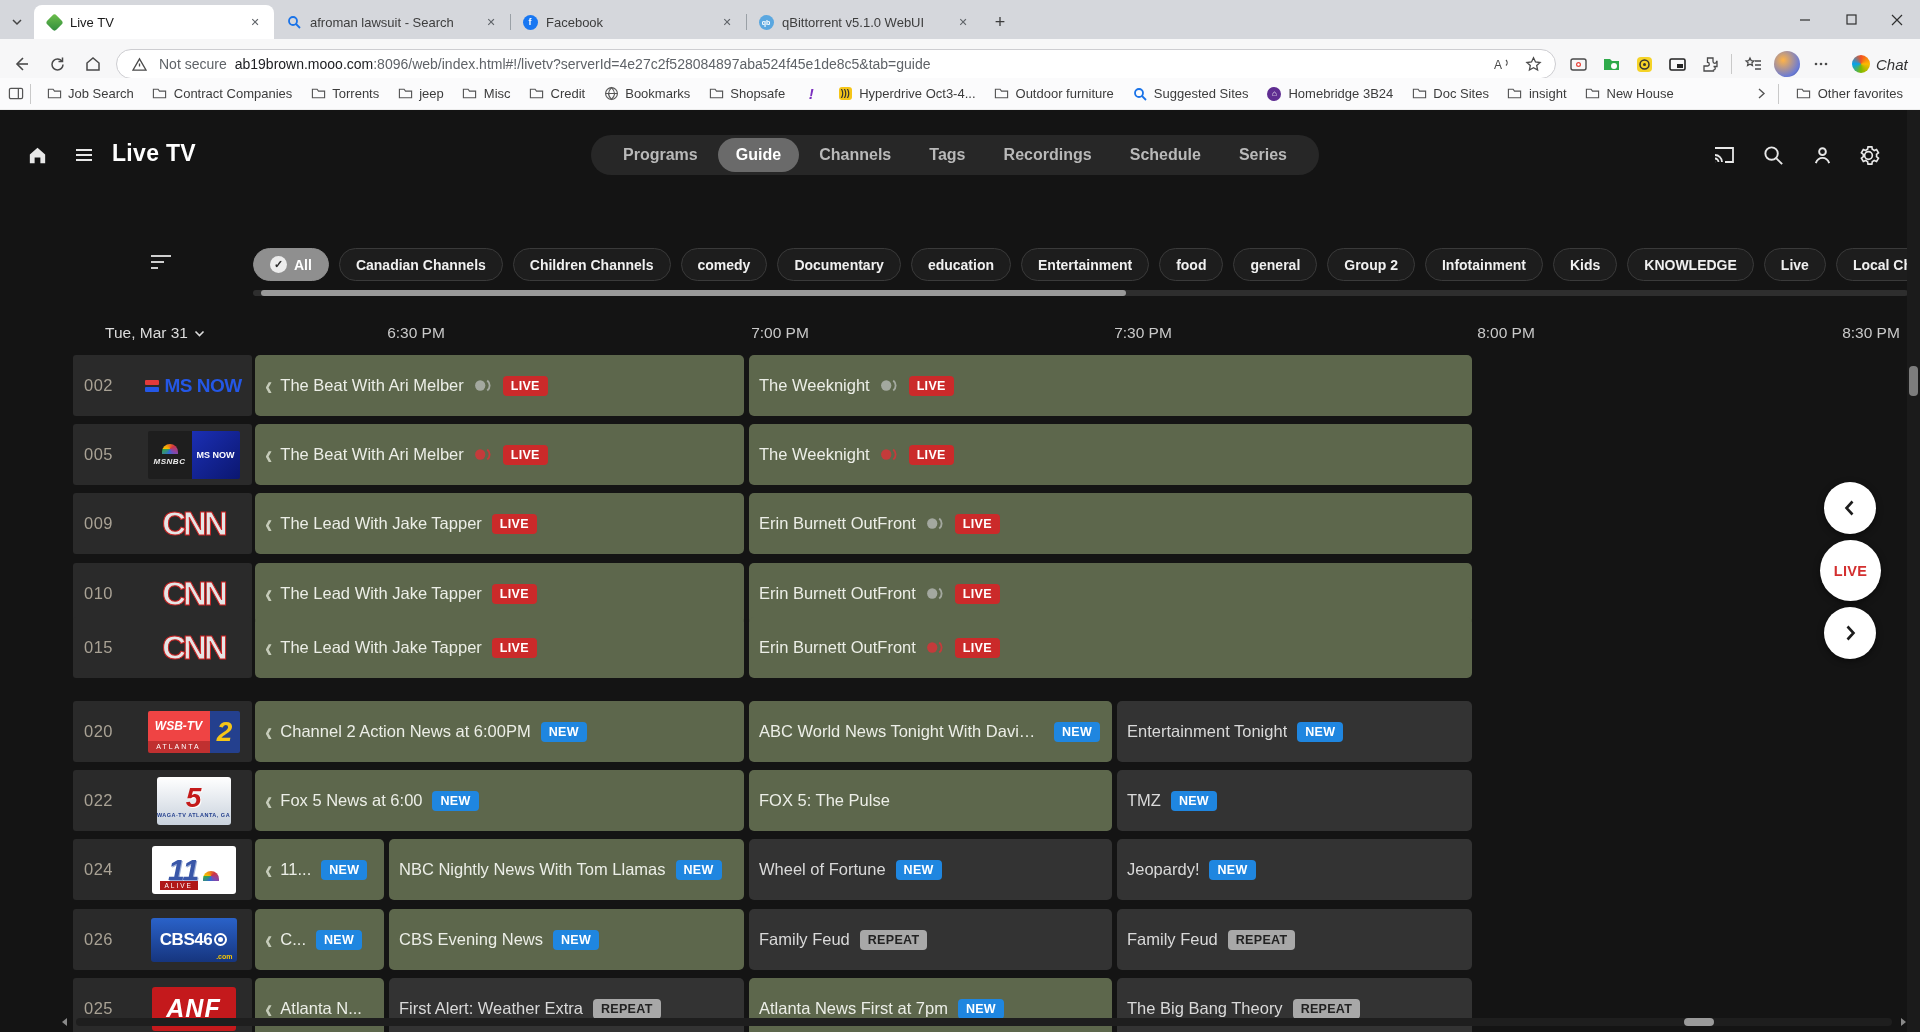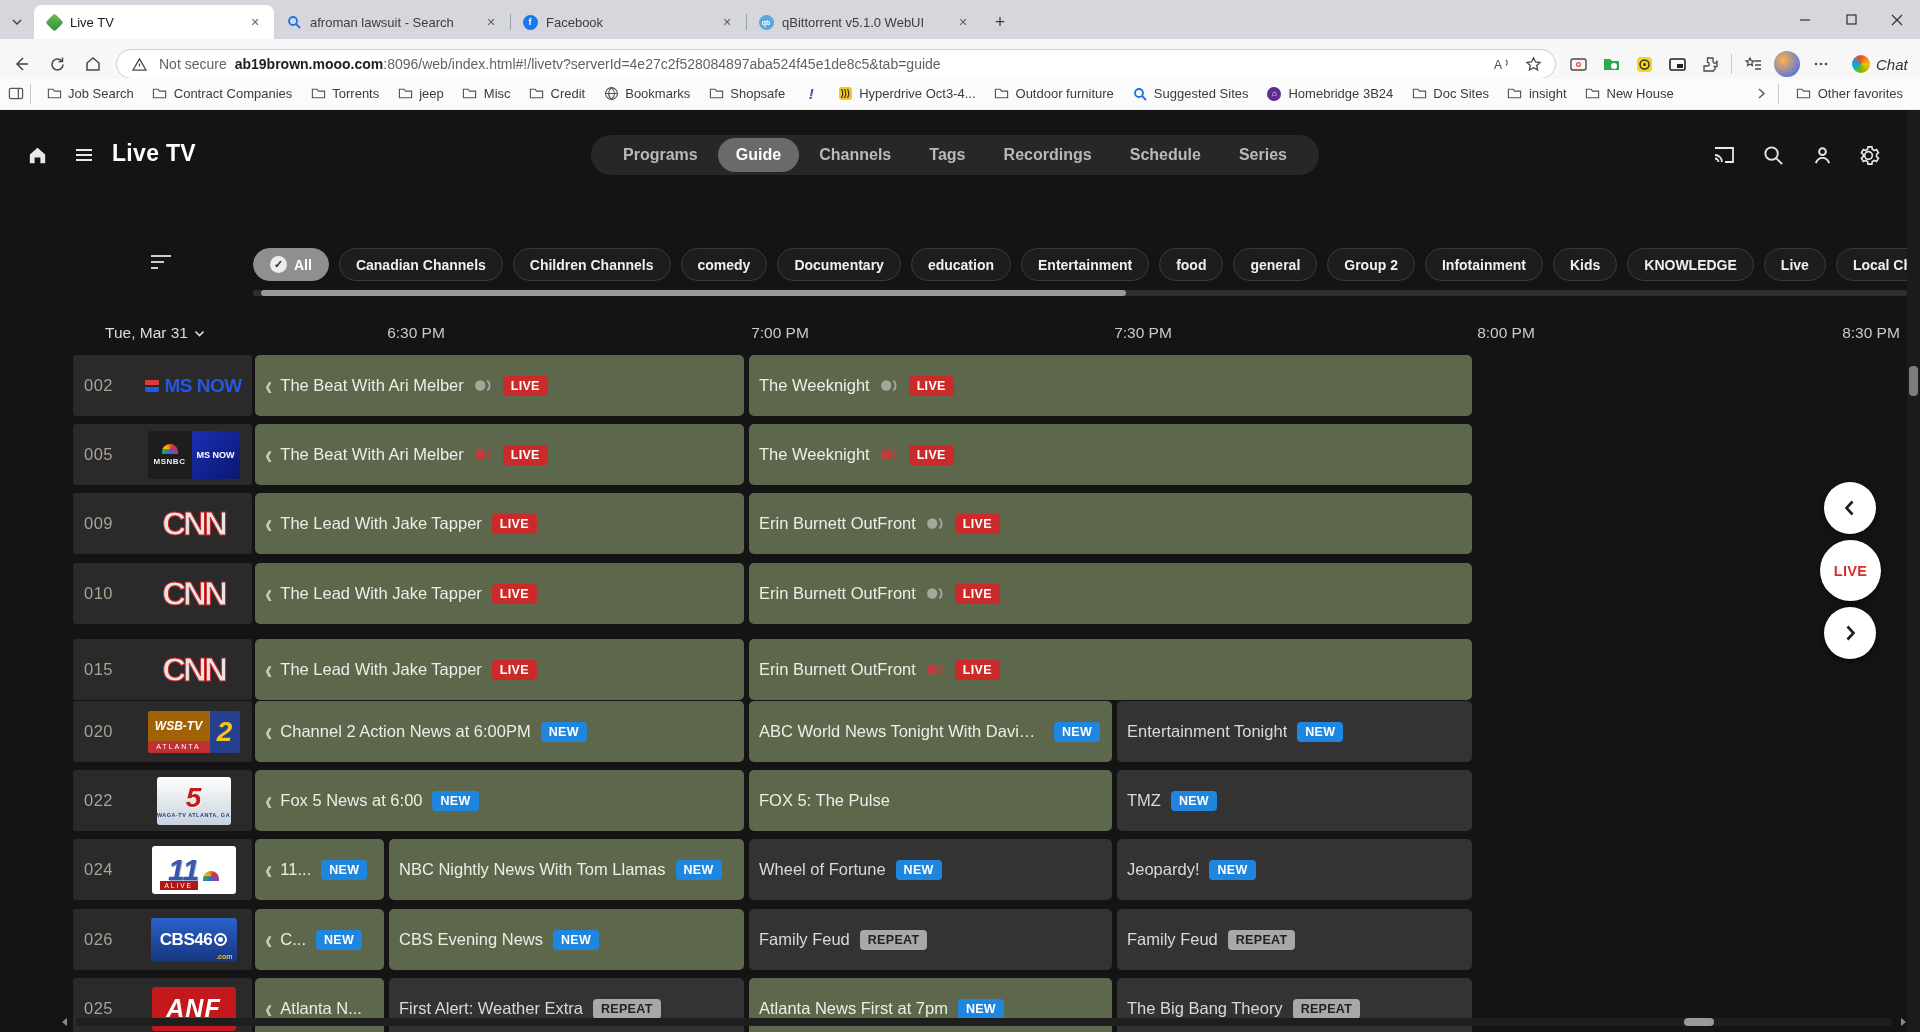--- a/index.html
+++ b/index.html
@@ -87,28 +87,28 @@
   .htrack{flex:1;height:8px;background:#1e1e1e;border-radius:4px;position:relative;margin:0 6px;}
   .hthumb{position:absolute;left:1608px;top:0;width:30px;height:8px;background:#9a9a9a;border-radius:4px;}
 
   
   .lg-msnow{display:flex;align-items:center;gap:5px;}
   .lg-msnow .flag i{display:block;width:14px;height:5px;border-radius:1px;}
   .lg-msnow .flag i:first-child{background:#e23a3a;margin-bottom:2px;}
   .lg-msnow .flag i:last-child{background:#2457e6;}
   .lg-msnow .txt{color:#2457e6;font-size:19px;font-weight:800;letter-spacing:-0.5px;}
   .lg-msnbc{display:flex;}
-  .lg-msnbc .l{width:44px;height:48px;background:#1e1e1e;border-radius:2px 0 0 2px;display:flex;flex-direction:column;align-items:center;justify-content:center;gap:3px;}
+  .lg-msnbc .l{width:44px;height:48px;background:#1e1e1e;border-radius:2px 0 0 2px;display:flex;flex-direction:column;align-items:center;justify-content:center;gap:3px;font-style:italic;}
   .lg-msnbc .pea{width:16px;height:10px;border-radius:10px 10px 0 0;background:conic-gradient(from 270deg,#f5c400,#f08019,#d03343,#8347ad,#2e6ad3,#39a845);}
   .lg-msnbc .l span{color:#eee;font-size:8px;font-weight:bold;letter-spacing:.5px;}
   .lg-msnbc .r{width:48px;height:48px;background:linear-gradient(135deg,#1b2fb4,#0b1770);display:flex;align-items:center;justify-content:center;color:#fff;font-size:9px;font-weight:800;border-radius:0 2px 2px 0;}
   .lg-cnn{color:#e5e5e5;font-size:33px;font-weight:800;letter-spacing:-3px;-webkit-text-stroke:1px #cc2222;}
   .lg-wsb{display:flex;width:92px;height:42px;border-radius:2px;overflow:hidden;}
   .lg-wsb .col{flex:1;display:flex;flex-direction:column;}
-  .lg-wsb .t{flex:1;background:#a16207;color:#fff;font-size:12px;font-weight:800;display:flex;align-items:center;justify-content:center;font-style:italic;}
+  .lg-wsb .t{flex:1;background:#ef4444;color:#fff;font-size:12px;font-weight:800;display:flex;align-items:center;justify-content:center;font-style:italic;}
   .lg-wsb .b{height:12px;background:#c03030;color:#fff;font-size:7px;letter-spacing:2px;display:flex;align-items:center;justify-content:center;}
   .lg-wsb .n{width:30px;background:#24408e;color:#f5c518;font-size:28px;font-weight:900;display:flex;align-items:center;justify-content:center;font-style:italic;}
   .lg-fox5{width:74px;height:48px;background:linear-gradient(#ffffff,#c9d2dd);border-radius:3px;display:flex;flex-direction:column;align-items:center;justify-content:center;}
   .lg-fox5 .n{color:#c41a1a;font-size:28px;font-weight:900;font-style:italic;line-height:1;text-shadow:1px 1px 0 #fff;}
   .lg-fox5 .s{color:#24408e;font-size:5.5px;font-weight:bold;letter-spacing:.5px;}
   .lg-11{width:84px;height:48px;background:#fff;border-radius:3px;position:relative;display:flex;align-items:center;justify-content:center;gap:4px;}
   .lg-11 .n{color:#3956a8;font-size:30px;font-weight:900;font-style:italic;text-shadow:1px 1px 0 #9fb0d8;}
   .lg-11 .pea{width:16px;height:10px;border-radius:10px 10px 0 0;background:conic-gradient(from 270deg,#f5c400,#f08019,#d03343,#8347ad,#2e6ad3,#39a845);margin-top:12px;}
   .lg-11 .w{position:absolute;left:8px;bottom:4px;background:#b01818;color:#fff;font-size:6.5px;letter-spacing:2px;padding:1px 5px;}
   .lg-cbs{width:86px;height:44px;background:linear-gradient(#2a62c9,#16357e);border-radius:3px;display:flex;align-items:center;justify-content:center;position:relative;}
@@ -201,21 +201,21 @@
         </svg>
       </div>
     <div class="addressbar">
       <span class="abtn">
           <svg width="15" height="15" viewBox="0 0 16 16">
             <path d="M8 2l7 12H1z" fill="none" stroke="currentColor" stroke-width="1.4"></path>
             <path d="M8 7v3.2M8 12.2v.1" stroke="currentColor" stroke-width="1.4"></path>
           </svg>
         </span>
       <span>Not secure</span>
-      <span class="addr-url"><b class="dom" style="font-weight:bold;">ab19brown.mooo.com</b><span>:8096/web/index.html#!/livetv?serverId=4e27c2f528084897aba524f45e1de8c5&amp;tab=guide</span></span>
+      <span class="addr-url"><b class="dom" style="font-weight:normal;">ab19brown.mooo.com</b><span>:8096/web/index.html#!/livetv?serverId=4e27c2f528084897aba524f45e1de8c5&amp;tab=guide</span></span>
       <span class="abtn">
           <svg width="17" height="17" viewBox="0 0 17 17">
             <text x="1" y="13" font-size="12" fill="currentColor">A</text>
             <path d="M13 4c1.5 1.5 1.5 4 0 5.5" stroke="currentColor" fill="none" stroke-width="1.2"></path>
           </svg>
         </span>
       <span class="abtn">
           <svg width="17" height="17" viewBox="0 0 17 17">
             <path d="M8.5 1.8l2 4.2 4.6.5-3.4 3.1.9 4.5-4.1-2.3-4.1 2.3.9-4.5L1.9 6.5l4.6-.5z" fill="none" stroke="currentColor" stroke-width="1.3"></path>
           </svg>
@@ -651,21 +651,21 @@
             <span class="celltitle">Erin Burnett OutFront</span>
             <span class="recicon">
               <svg width="19" height="15" viewBox="0 0 20 16">
                 <circle cx="6.5" cy="8" r="5.5" fill="#a3a89f"></circle>
                 <path d="M14 2.6a7 7 0 0 1 0 10.8" stroke="#a3a89f" stroke-width="2" fill="none"></path>
               </svg>
             </span>
             <span class="badge LIVE">LIVE</span>
           </div>
         </div>
-        <div class="chrow" style="top: 284px; text-align: right;">
+        <div class="chrow" style="top: 262px; text-align: right;">
           <div class="chpanel">
             <div class="chnum">015</div>
             <div class="chlogo">
               <div class="lg-cnn">CNN</div>
             </div>
           </div>
           <div class="cell news" style="left: 255px; width: 489px;">
             <span class="cellarrow">‹</span>
             <span class="celltitle">The Lead With Jake Tapper</span>
             <span class="badge LIVE">LIVE</span>

